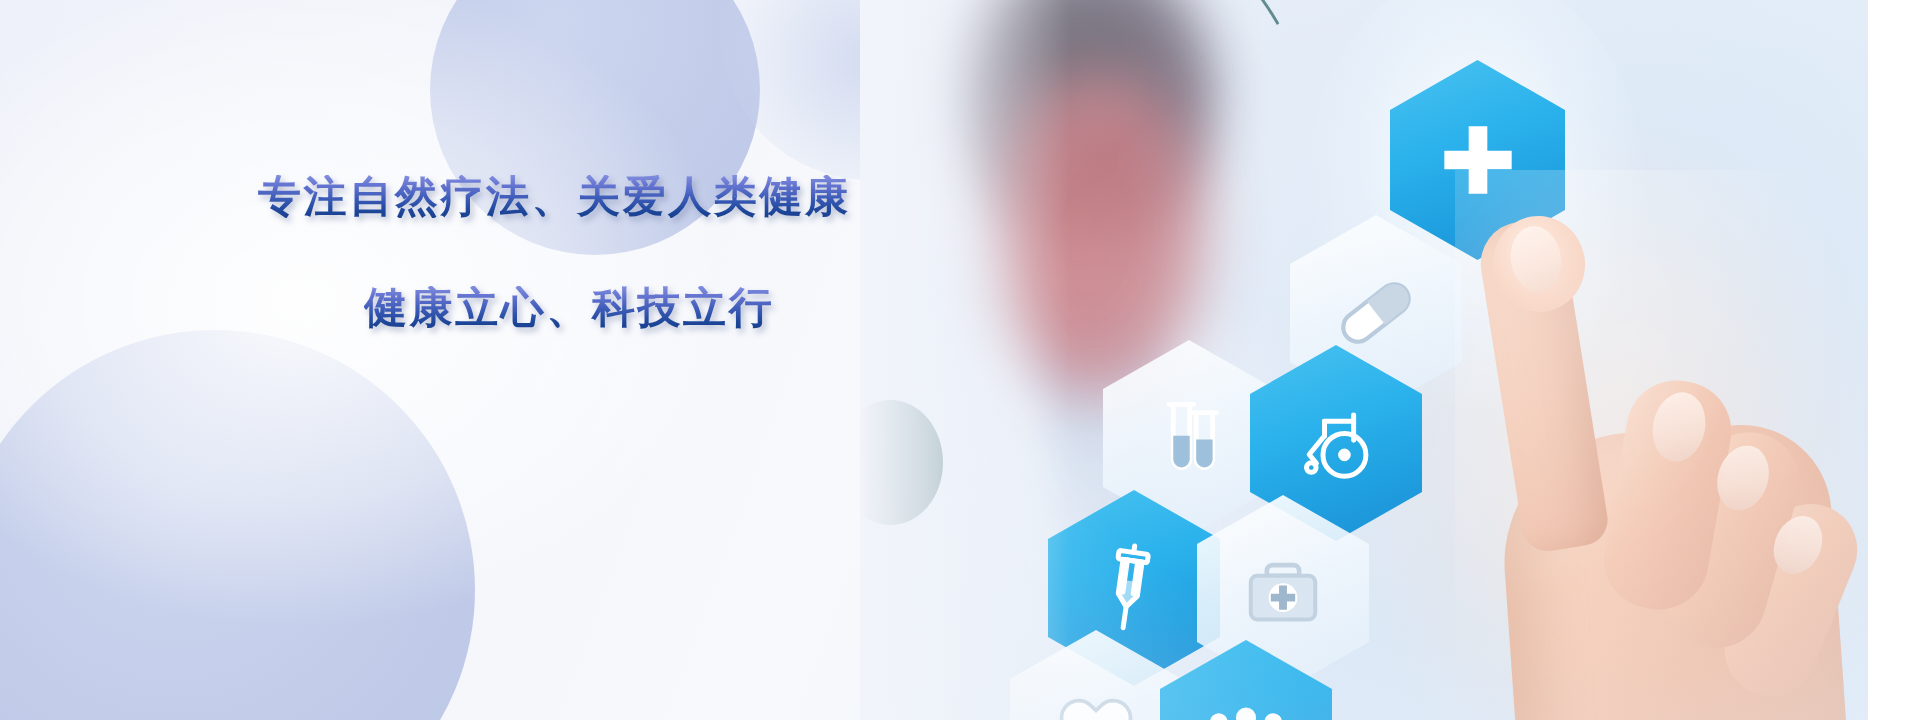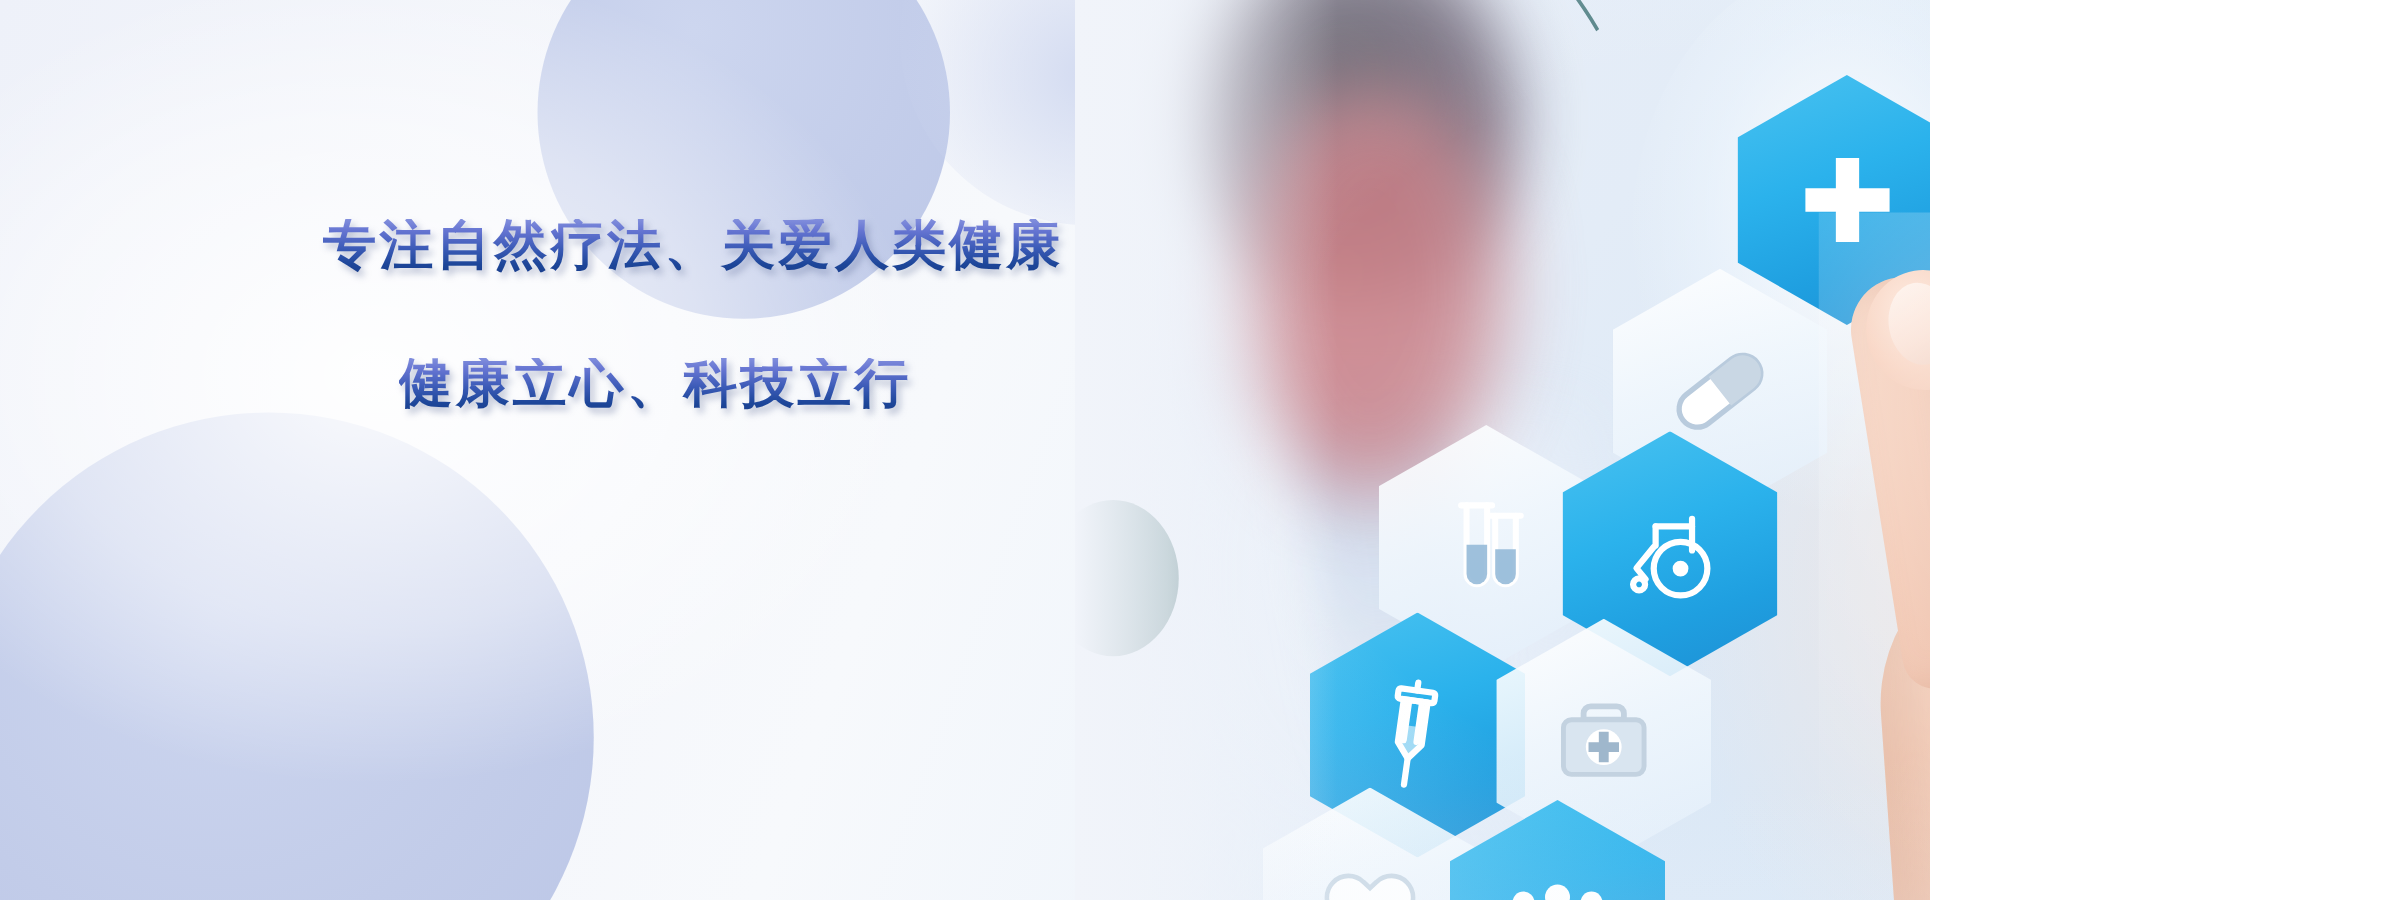--- a/index.html
+++ b/index.html
@@ -1,24 +1,25 @@
 <!DOCTYPE html>
 <html><head>
 <meta charset="utf-8">
 <style>
   html,body{margin:0;padding:0;background:#fff;}
   body{font-family:"DejaVu Sans","Liberation Sans",sans-serif;}
 
   #banner{
     position:relative;
-    width:1544px;height:720px;
+    width:1828px;height:720px;
     overflow:hidden;
     background:
       radial-gradient(ellipse 900px 700px at 1560px 300px, #eaf2fb 0%, rgba(234,242,251,0) 70%),
       linear-gradient(110deg,#eef1f9 0%,#f4f6fb 28%,#f7f9fc 48%,#eef4fb 70%,#e6eef8 100%);
+    padding-left: 40px;
   }
 
   
   .deco-circle{position:absolute;border-radius:50%;}
   #circle-top{
     width:330px;height:330px;left:430px;top:-75px;
     background:radial-gradient(circle at 38% 30%,#cdd6ef 0%,#c3cdea 55%,#bcc7e7 100%);
     filter:blur(0.4px);
   }
   #circle-bottom{
@@ -45,21 +46,21 @@
   .hl-line{
     font-weight:bold;
     letter-spacing:.06em;
     white-space:nowrap;
     background:linear-gradient(180deg,#8390dd 0%,#6675d2 22%,#3a5ab6 56%,#1d4699 85%,#1a3f8e 100%);
     -webkit-background-clip:text;background-clip:text;
     color:transparent;-webkit-text-fill-color:transparent;
     filter:drop-shadow(3px 4px 3px rgba(90,105,150,.40));
   }
   #headline-line-1{font-size:43px;}
-  #headline-line-2{font-size:43px;margin-top:68px;margin-left:61px;}
+  #headline-line-2{font-size:43px;margin-top:68px;margin-left:106px;}
 
   
   #photo{
     position:absolute;left:860px;top:0;width:1060px;height:720px;
     overflow:hidden;
   }
   
   #photo-base{
     position:absolute;inset:0;
     background:

